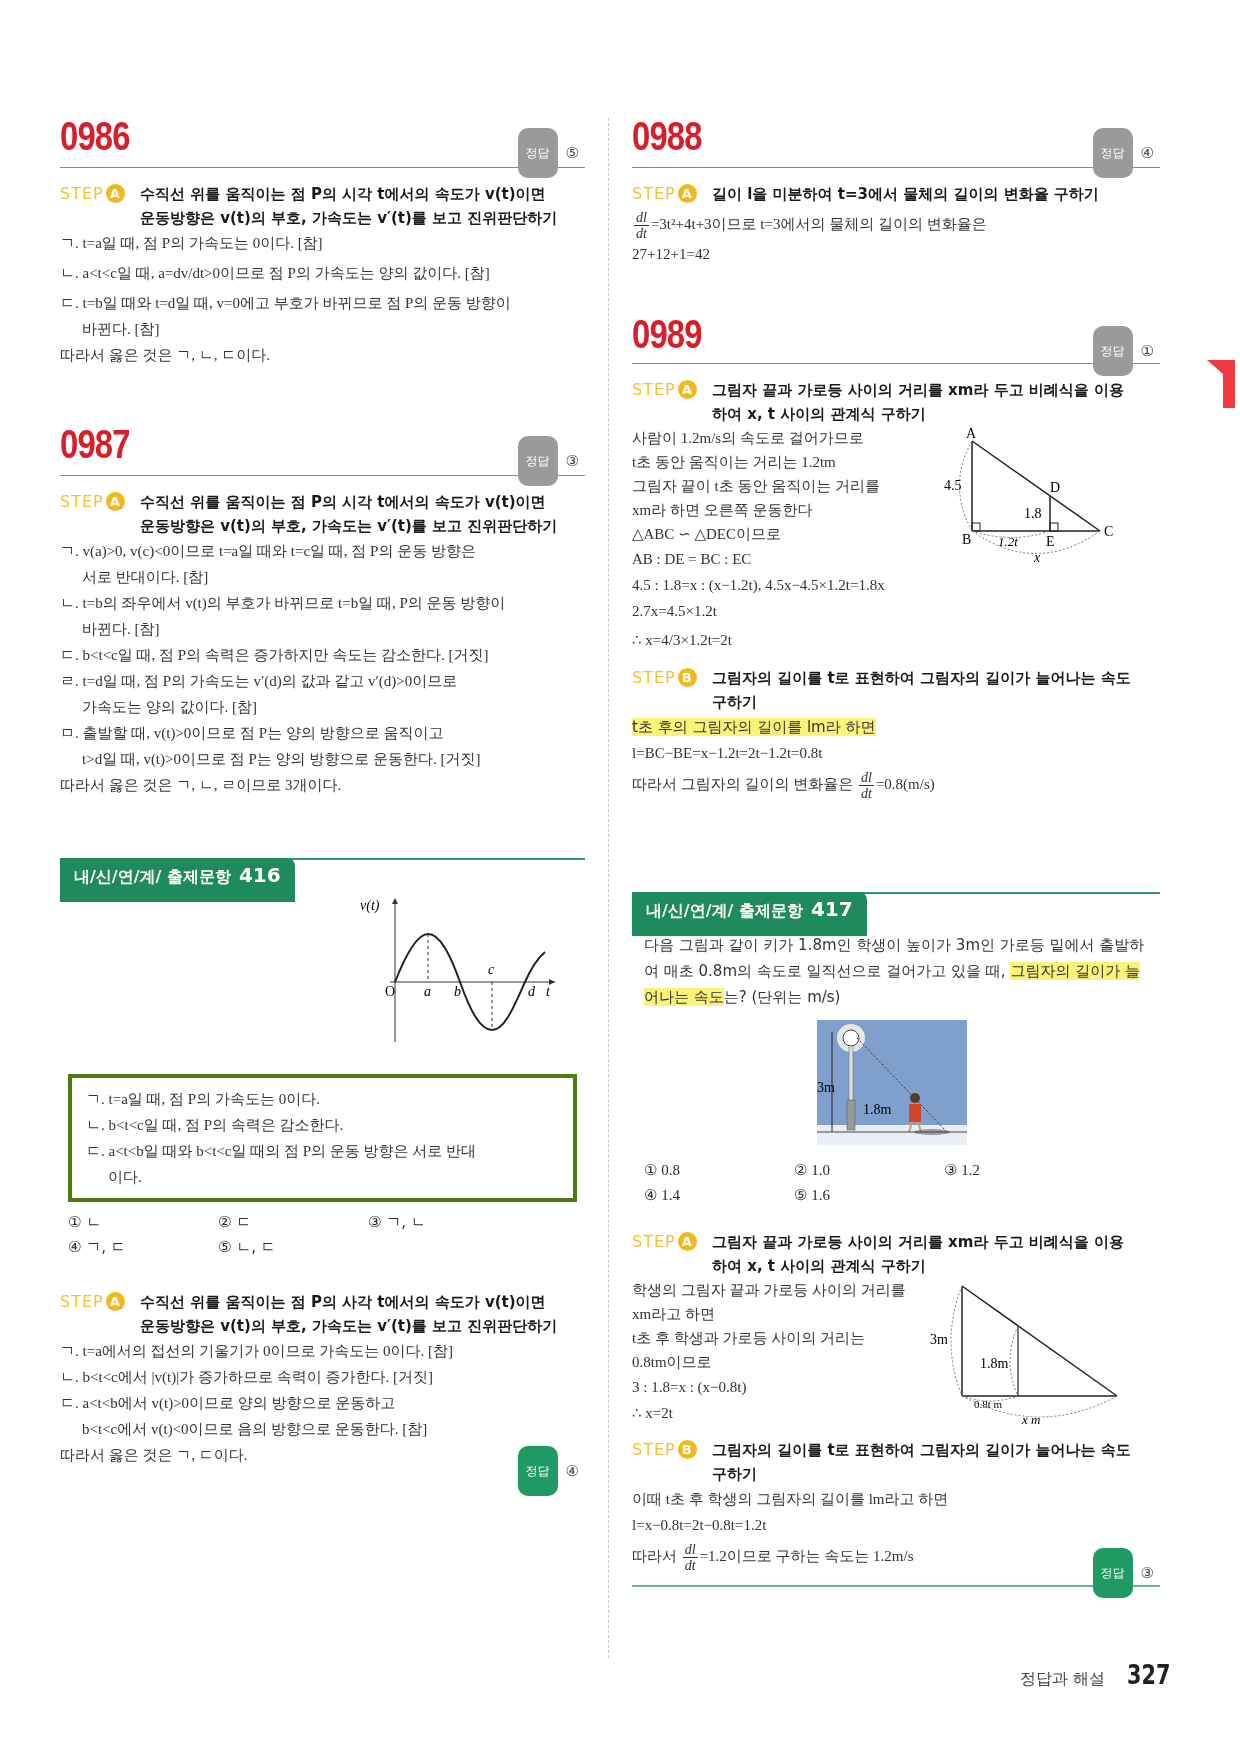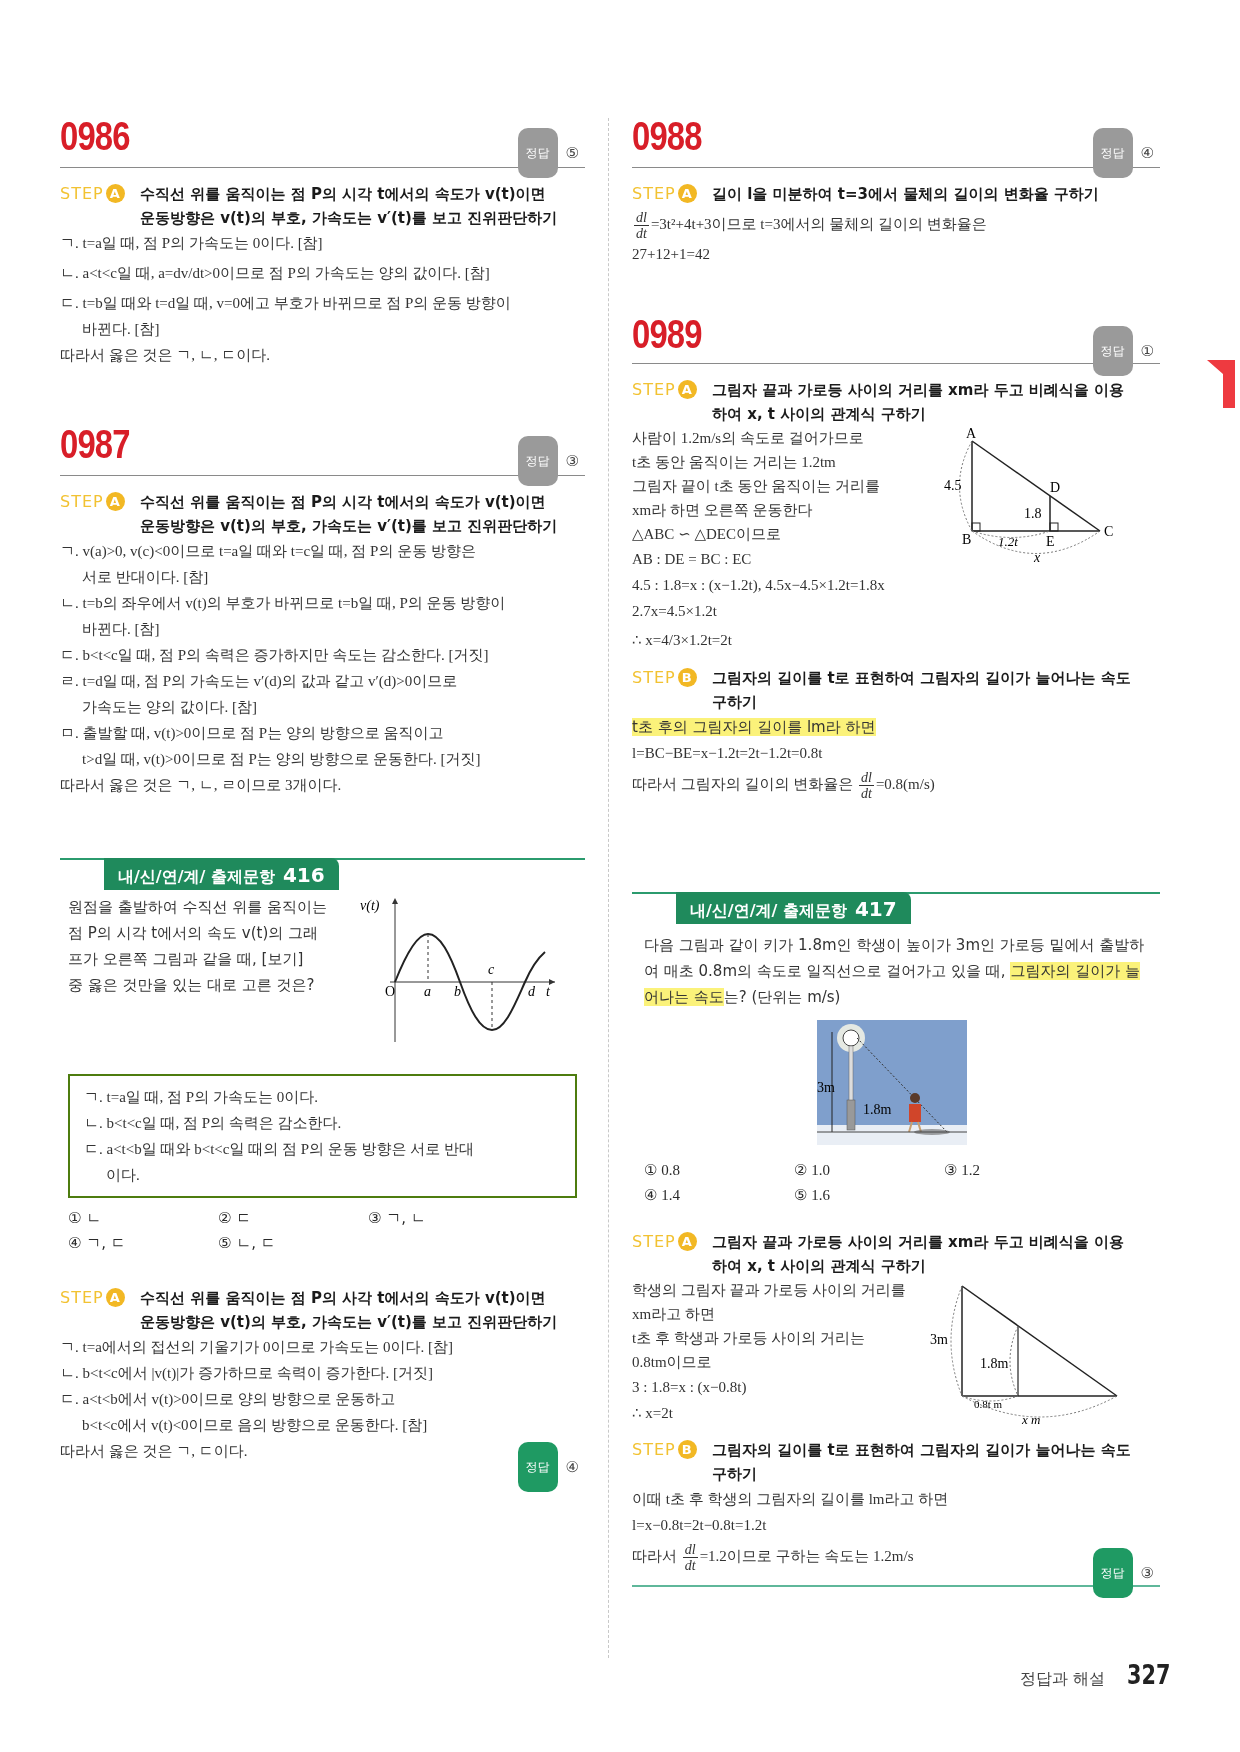--- a/index.html
+++ b/index.html
@@ -17,24 +17,24 @@
   .badge.green { background: #1f9a63; }
   .circ { font-size: 15px; color: #444; }
   .step { display: flex; margin-top: 14px; }
   .step-label { width: 80px; flex-shrink: 0; font-size: 16px; color: #f2c232; letter-spacing: 1px; display: flex; align-items: flex-start; gap: 2px; padding-top: 2px; }
   .step-letter { display: inline-flex; width: 19px; height: 19px; border-radius: 50%; background: #f2b824; color: #fff; font-weight: bold; font-size: 13px; align-items: center; justify-content: center; }
   .step-title { font-weight: bold; font-size: 15px; line-height: 24px; color: #1a1a1a; }
   .line { font-size: 15px; line-height: 26px; color: #333; }
   .indent { padding-left: 22px; }
   .hl { background: #fbf27a; }
   .green-head { position: relative; height: 30px; margin-top: 0; }
-  .green-tab { position: absolute; left: 0; top: 0; height: 32px; background: #1f8a5c; color: #fff; font-weight: bold; font-size: 16px; padding: 5px 14px; border-radius: 0 8px 0 0; margin-left: 44px; }
+  .green-tab { position: absolute; left: 0; top: 0; height: 44px; background: #1f8a5c; color: #fff; font-weight: bold; font-size: 16px; padding: 5px 14px; border-radius: 0 8px 0 0; }
   .green-tab .num { font-size: 20px; margin-left: 8px; }
   .green-line { position: absolute; left: 0; right: 0; top: 0; border-top: 2px solid #2b9b6e; }
-  .box { border: 2px solid #4d7c0f; margin: 10px 8px 0 8px; padding: 8px 14px; }
+  .box { border: 4px solid #4d7c0f; margin: 10px 8px 0 8px; padding: 8px 14px; }
   .choices { display: grid; grid-template-columns: 150px 150px 150px; margin: 8px 0 0 8px; font-size: 15px; line-height: 25px; }
   .bottom-line { border-top: 2px solid #5fb79a; margin-top: 12px; }
   .side-tab { position: absolute; left: 1207px; top: 360px; width: 28px; height: 48px; }
   .footer { position: absolute; top: 1660px; left: 1020px; display: flex; align-items: flex-end; gap: 22px; }
   .footer-label { font-size: 16px; color: #444; }
   .footer-page { font-size: 26px; font-weight: bold; color: #222; transform: scaleX(0.8); transform-origin: left; }
   .frac { display: inline-flex; flex-direction: column; align-items: center; vertical-align: middle; font-style: italic; font-size: 14px; line-height: 15px; margin: 0 2px; }
   .frac span:first-child { border-bottom: 1px solid #333; padding: 0 2px; }
   .fig { position: absolute; }
 </style>
@@ -99,26 +99,20 @@
 </div>
 
 <div class="col col-left" style="top:858px;">
   <div class="green-head">
     <div class="green-line"></div>
     <div class="green-tab">
       <span>내/신/연/계/ 출제문항</span><span class="num">416</span>
     </div>
   </div>
   <div style="position:relative; height:170px; margin-top:6px;">
-    <div style="position:absolute; left:8px; top:0; width:280px;">
-      <div class="line">원점을 출발하여 수직선 위를 움직이는</div>
-      <div class="line">점 P의 시각 t에서의 속도 v(t)의 그래</div>
-      <div class="line">프가 오른쪽 그림과 같을 때, [보기]</div>
-      <div class="line">중 옳은 것만을 있는 대로 고른 것은?</div>
-    </div>
     <svg class="fig" style="left:300px; top:0;" width="200" height="150">
       <line x1="30" y1="88" x2="195" y2="88" stroke="#333" stroke-width="1"></line>
       <polygon points="195,88 189,85 189,91" fill="#333"></polygon>
       <line x1="35" y1="148" x2="35" y2="6" stroke="#333" stroke-width="1"></line>
       <polygon points="35,4 32,10 38,10" fill="#333"></polygon>
       <path d="M35,88 C50,50 60,40 68,40 C80,40 90,60 100,88 C110,116 120,136 132,136 C145,136 155,110 165,88 C172,72 178,64 185,58" fill="none" stroke="#222" stroke-width="2"></path>
       <line x1="68" y1="40" x2="68" y2="88" stroke="#333" stroke-dasharray="3,3"></line>
       <line x1="132" y1="88" x2="132" y2="136" stroke="#333" stroke-dasharray="3,3"></line>
       <text x="0" y="16" font-family="Liberation Serif, serif" font-style="italic" font-size="14">v(t)</text>
       <text x="25" y="102" font-family="Liberation Serif, serif" font-size="14">O</text>

